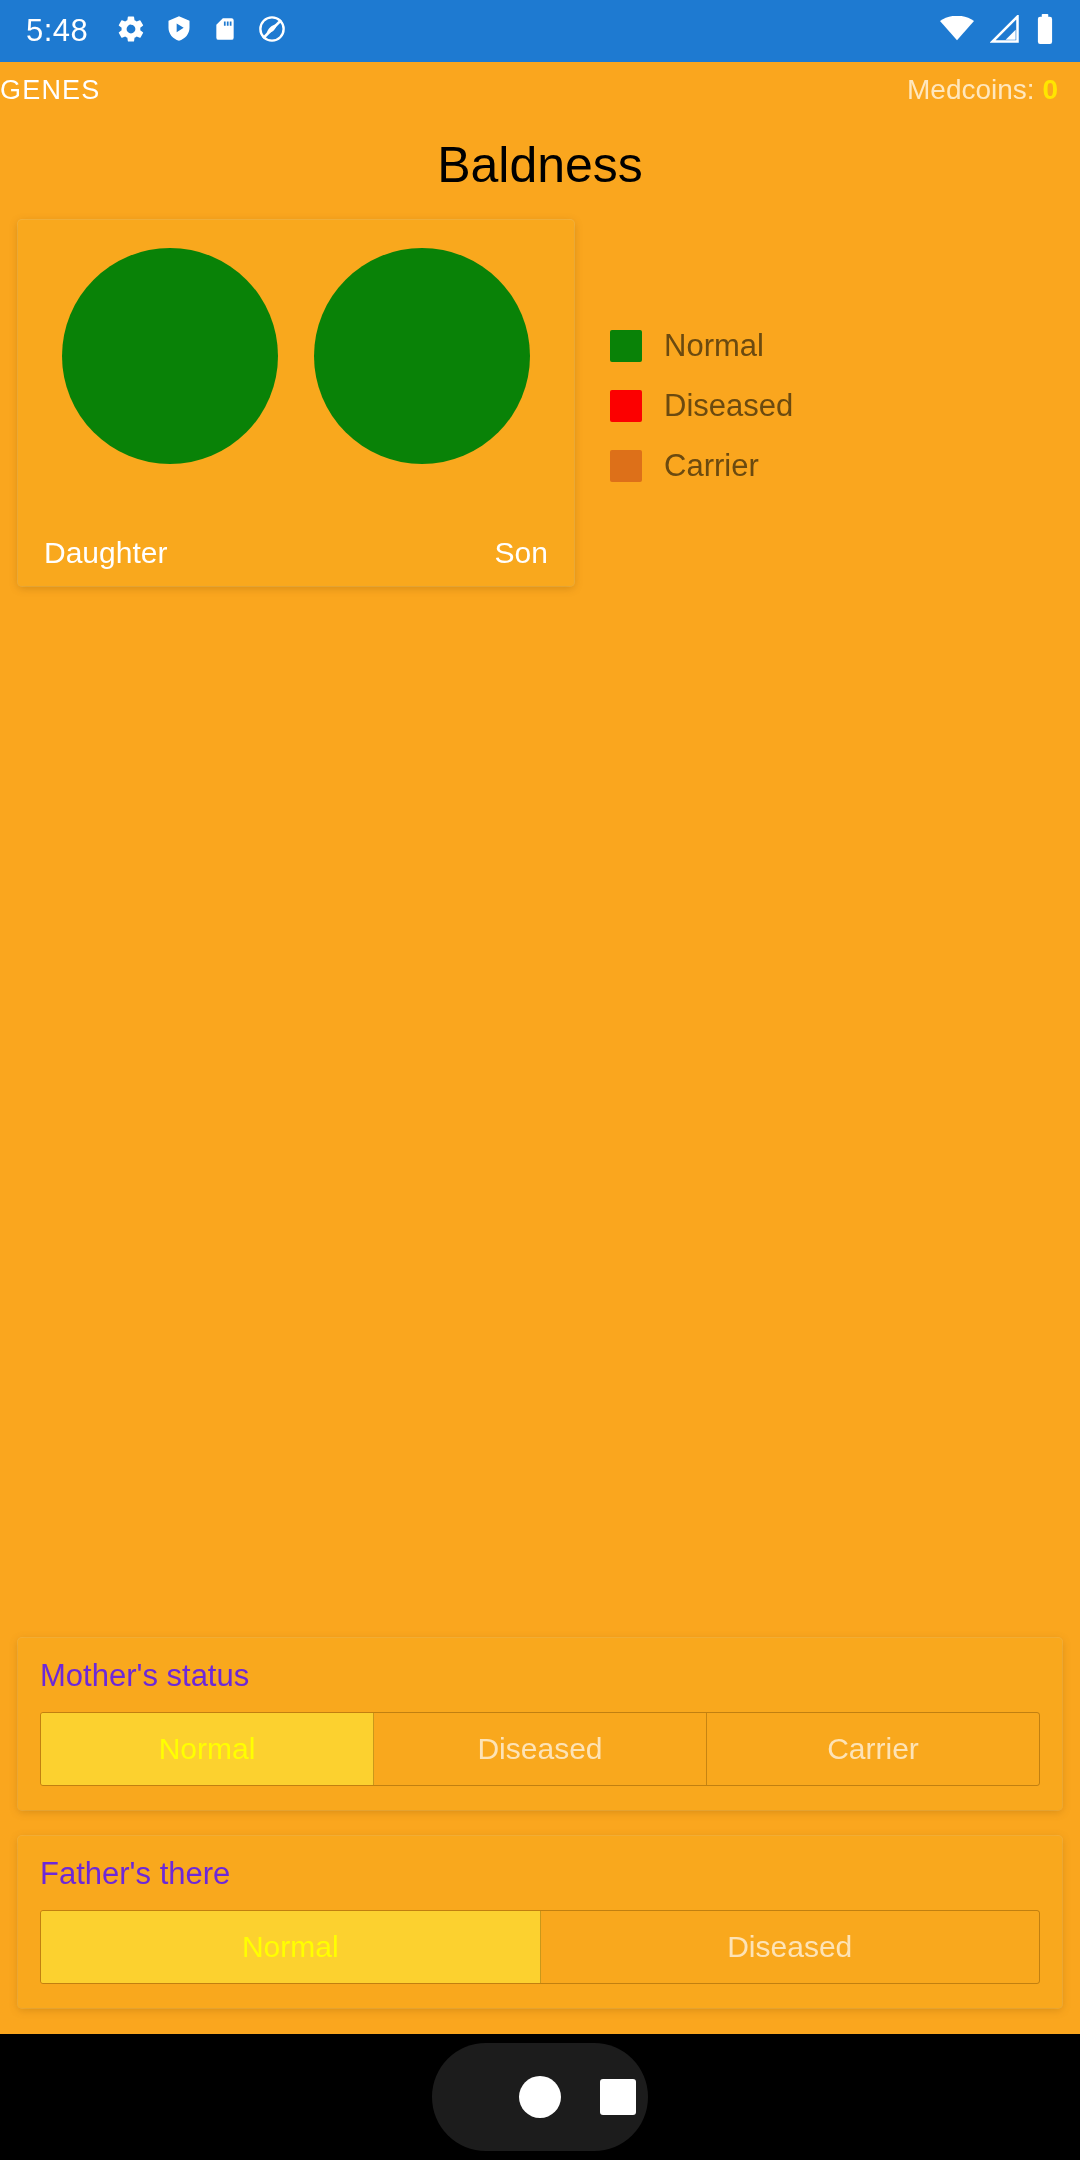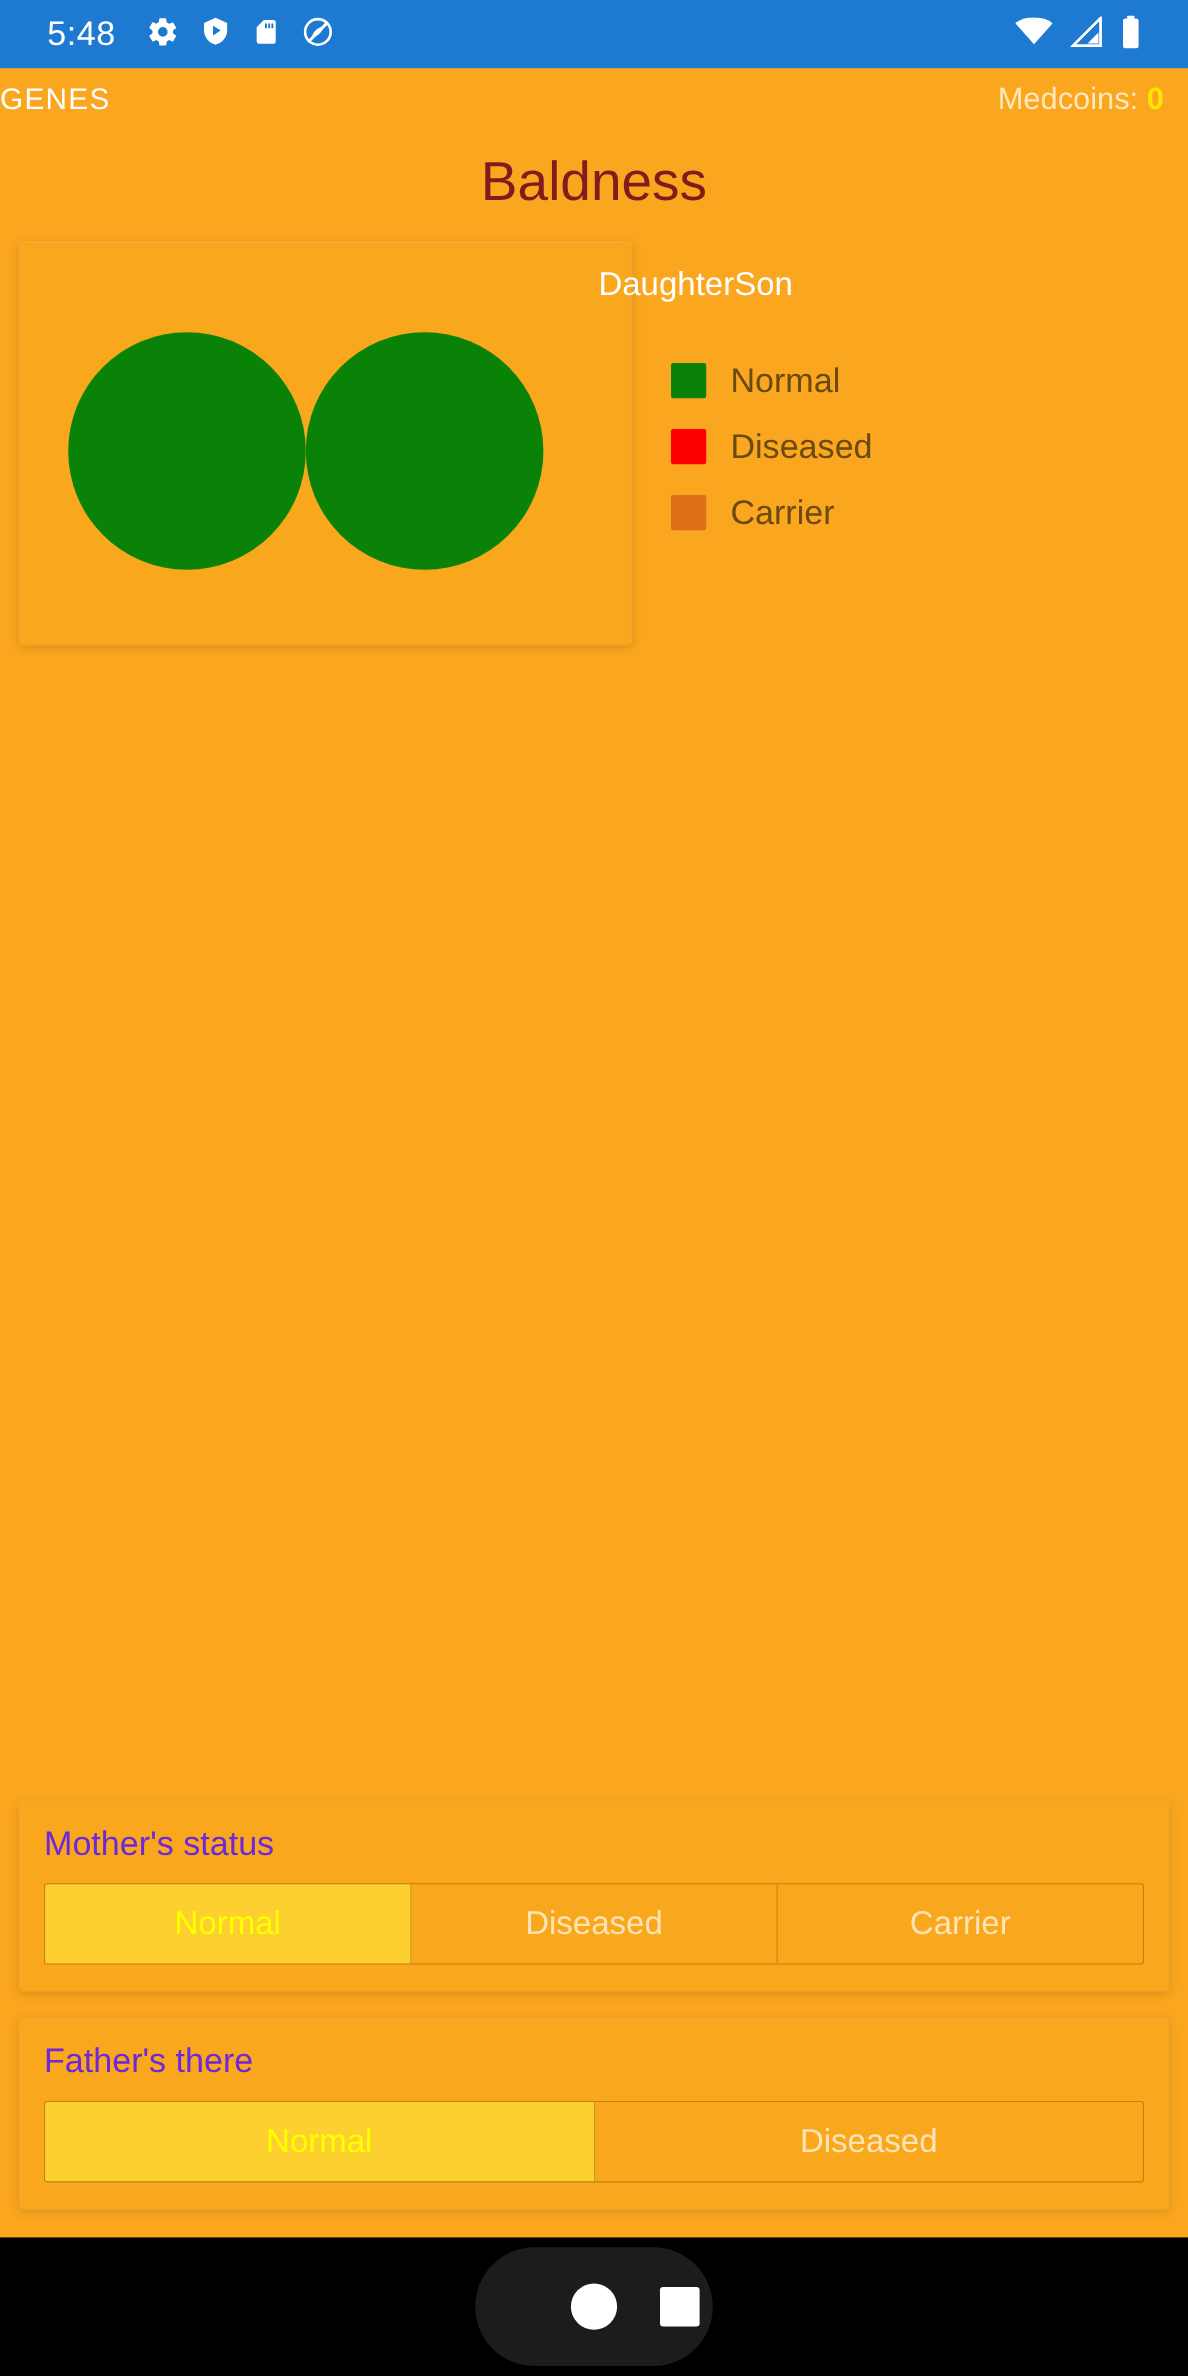--- a/index.html
+++ b/index.html
@@ -14,21 +14,21 @@
     width: 1080px; height: 2160px;
     background: #FAA61E;
     display: flex; flex-direction: column;
   }
 
   
   .statusbar {
     height: 62px; flex: none;
     background: #1E7AD1;
     display: flex; align-items: center;
-    padding: 0 43px;
+    padding: 0 26px;
     color: #FFFFFF;
   }
   .status-time {
     font-size: 31px; letter-spacing: .5px;
     font-family: "Liberation Sans", sans-serif;
   }
   .status-icons-left { display: flex; align-items: center; gap: 19px; margin-left: 28px; }
   .status-spacer { flex: 1 1 auto; }
   .status-icons-right { display: flex; align-items: center; gap: 16px; }
   .sbicon { display: block; }
@@ -46,38 +46,38 @@
     position: absolute; right: 22px; top: 50%;
     transform: translateY(-50%);
     font-size: 28px; color: #FFE7BE;
     white-space: nowrap;
   }
   .medcoins b { color: #FFE500; font-weight: bold; }
 
   
   .page-title {
     flex: none; text-align: center;
-    font-size: 50px; color: #7f1d1d;
+    font-size: 50px; color: #000000;
     font-weight: normal;
     padding: 18px 0 26px 0;
   }
 
   
   .result-row {
     flex: none; display: flex; align-items: flex-start;
     padding: 0 18px;
   }
   .children-card {
     width: 556px; height: 366px;
     background: #F9A81D;
     border-radius: 4px;
     box-shadow: 0 2px 9px rgba(120,70,0,.28), 0 0 0 1px rgba(255,225,140,.30);
     position: relative;
     padding: 22px 22px 14px 22px;
-    display: flex; flex-direction: row; justify-content: space-between; gap: 24px;
+    display: flex; flex-direction: column; justify-content: space-between;
   }
   .circles {
     display: flex; justify-content: space-between; align-items: center;
     padding: 6px 22px 0 22px;
   }
   .child-circle { width: 216px; height: 216px; border-radius: 50%; }
   .child-labels {
     display: flex; justify-content: space-between;
     padding: 0 4px 2px 4px;
     color: #FFFFFF; font-size: 30px;

